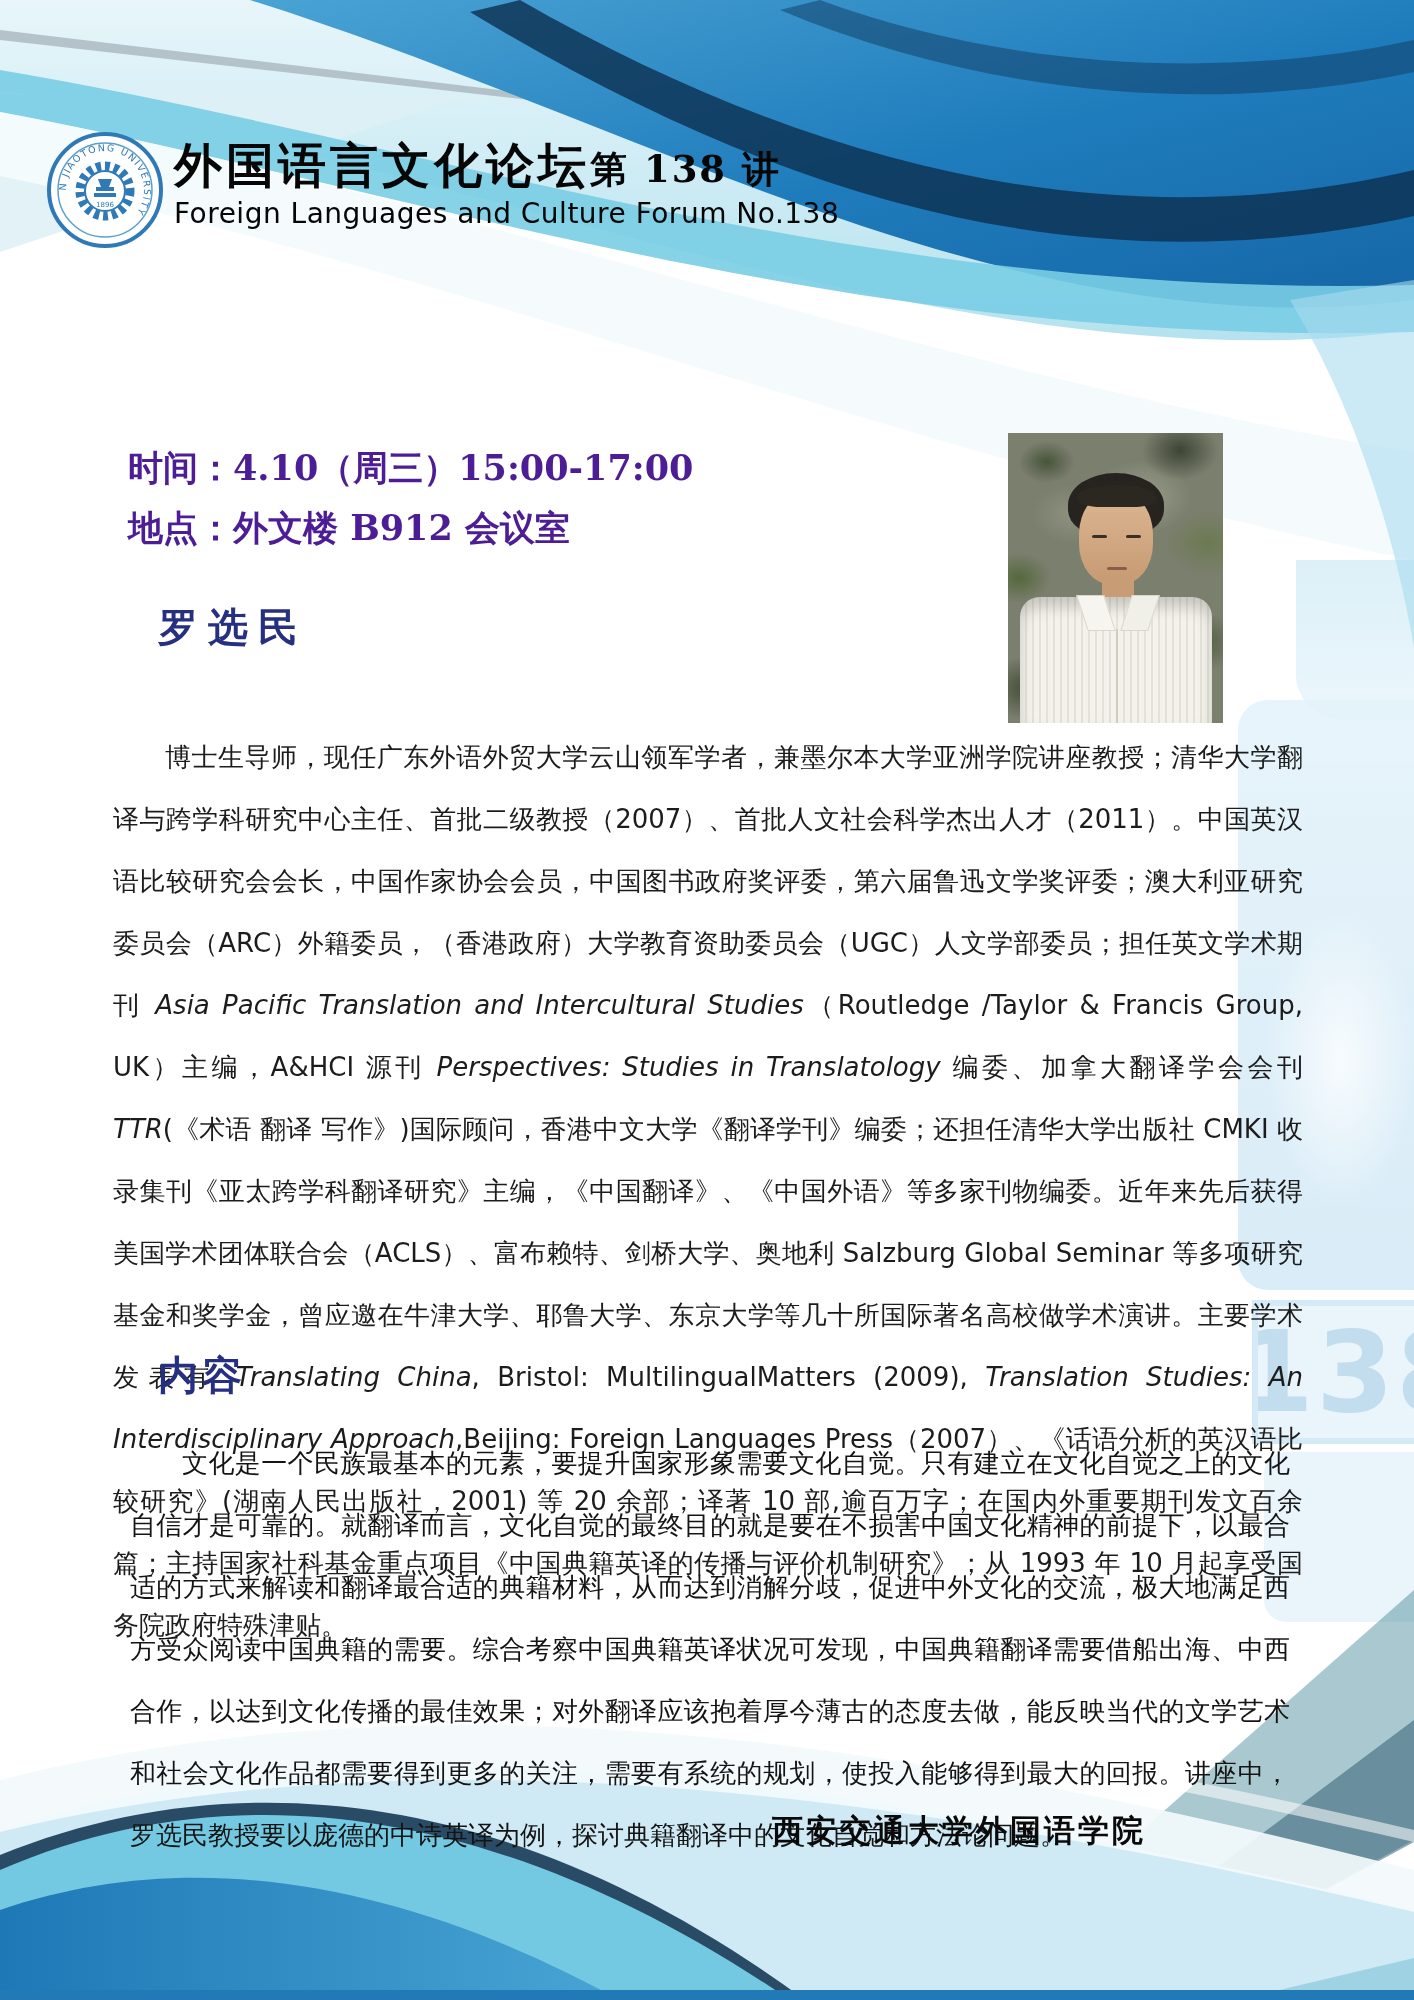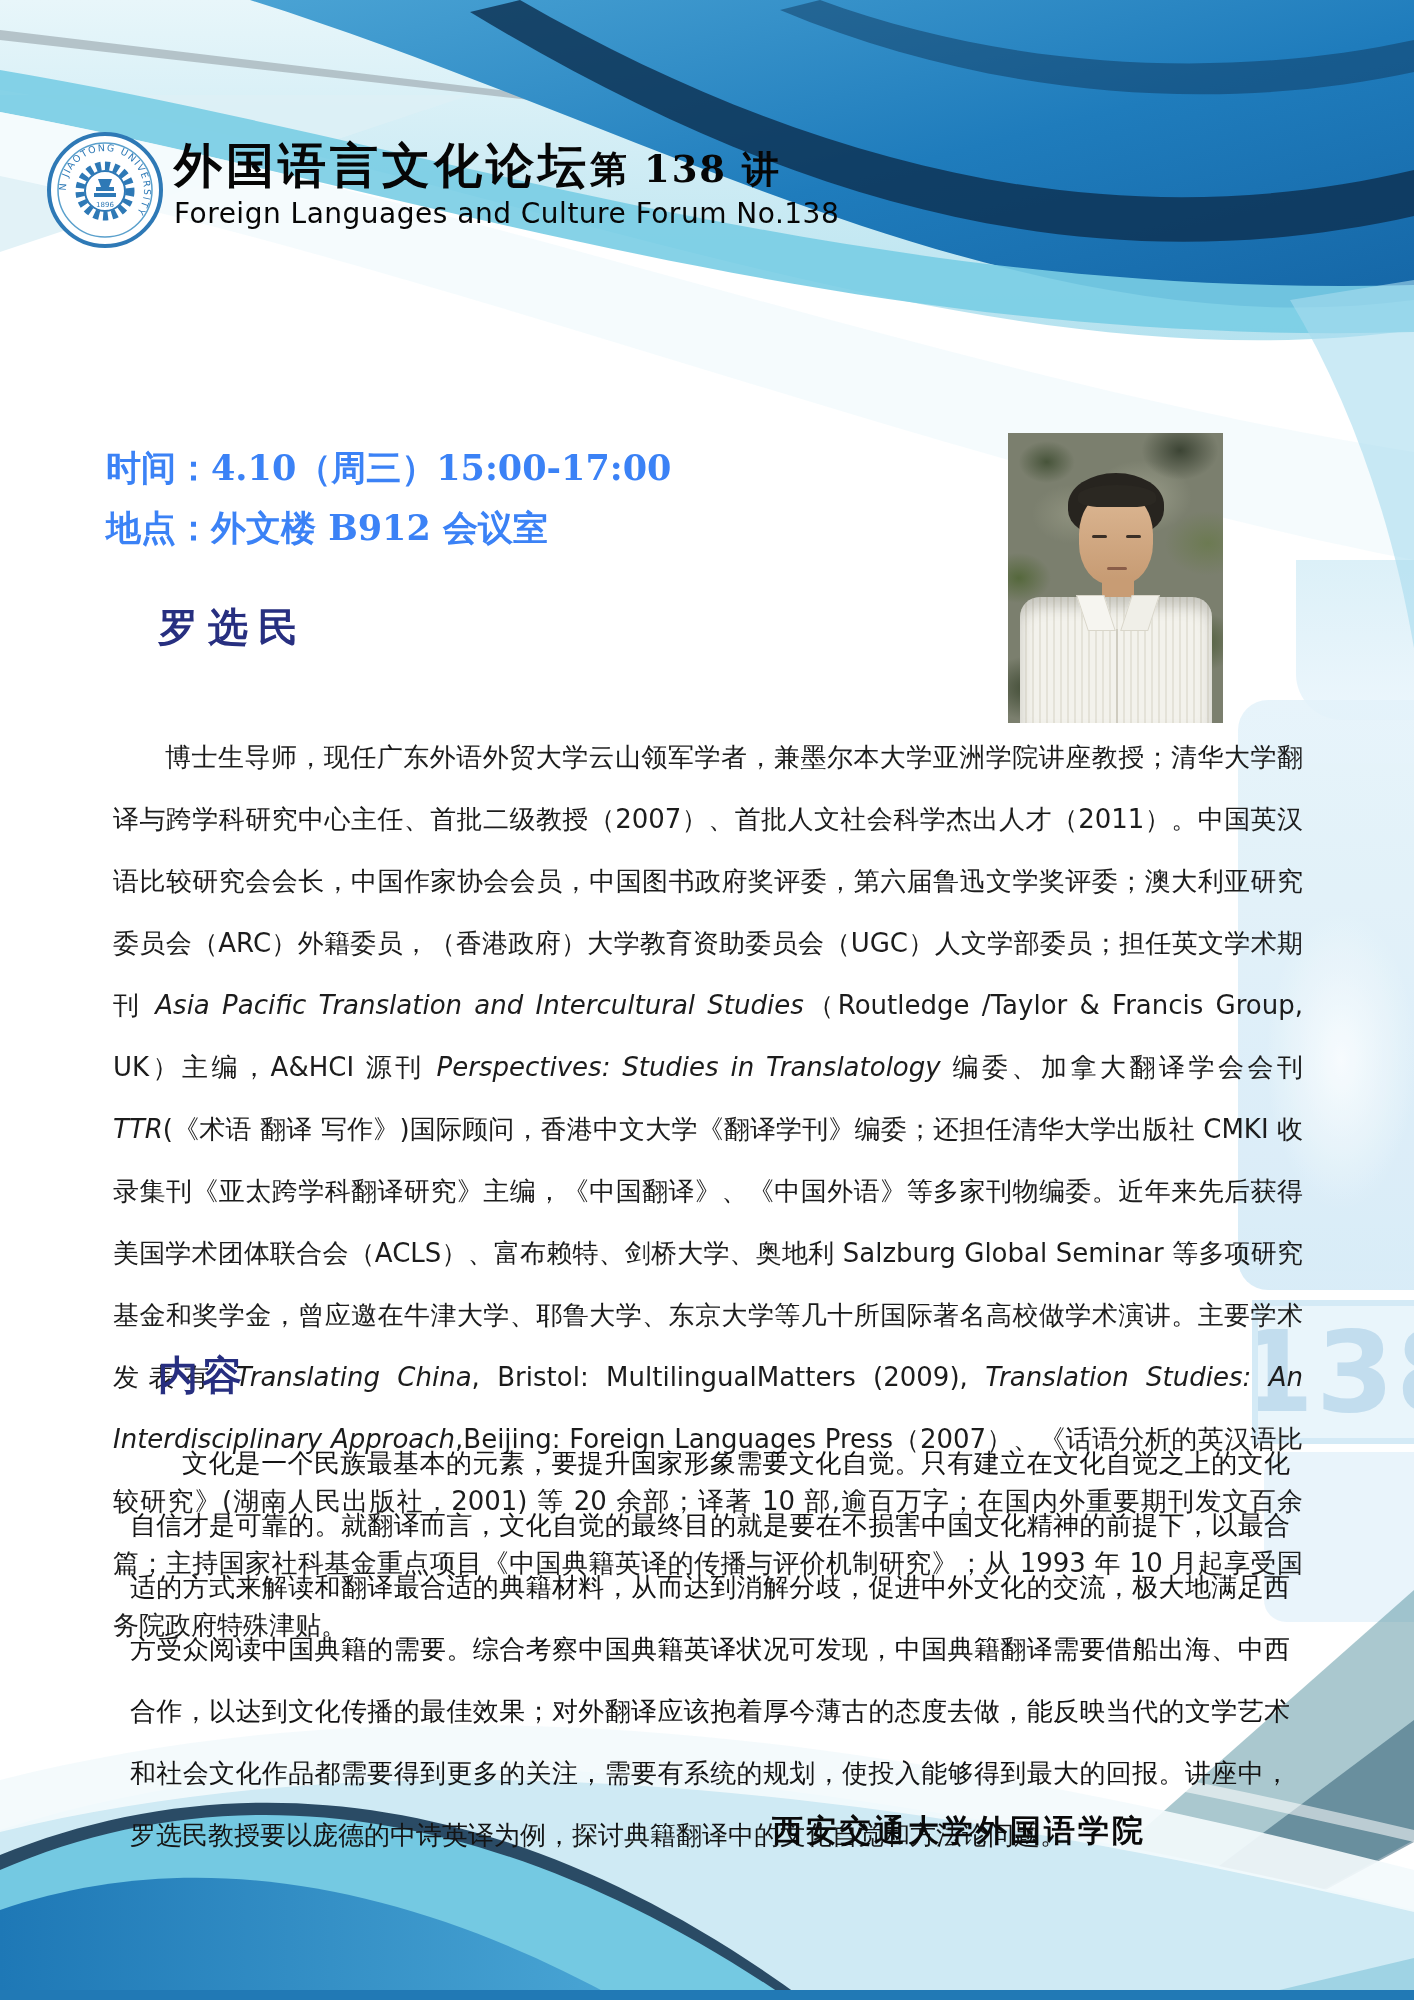--- a/index.html
+++ b/index.html
@@ -25,22 +25,22 @@
   
   .logo{position:absolute;left:46px;top:131px;width:118px;height:118px;z-index:3;}
   .header-text{position:absolute;left:174px;top:138px;z-index:3;color:#060606;}
   .forum-title-zh{font-family:"DejaVu Serif",serif;font-weight:700;font-size:48px;line-height:1.15;letter-spacing:4px;}
   .forum-no{font-size:37px;letter-spacing:2px;font-weight:700;}
   .forum-title-en{font-size:28px;font-weight:500;margin-top:4px;letter-spacing:0.5px;text-align:right;}
 
   
   .main-title{position:absolute;left:114px;top:336px;z-index:3;font-size:55px;font-weight:900;
               letter-spacing:2px;color:#1b1470;white-space:nowrap;}
-  .meta{position:absolute;left:106px;top:438px;z-index:3;font-family:"DejaVu Serif",serif;
-        font-weight:700;font-size:35px;line-height:60px;color:#3b82f6;}
+  .meta{position:absolute;left:128px;top:438px;z-index:3;font-family:"DejaVu Serif",serif;
+        font-weight:700;font-size:35px;line-height:60px;color:#4c1d95;}
   .meta-row{white-space:nowrap;}
 
   
   .photo{position:absolute;left:1008px;top:433px;width:215px;height:290px;z-index:2;overflow:hidden;
     background-color:#7b7f6e;
     background-image:
       radial-gradient(40px 30px at 18% 10%, #47543a 0%, rgba(71,84,58,0) 70%),
       radial-gradient(55px 42px at 80% 6%, #3c4434 0%, rgba(60,68,52,0) 70%),
       radial-gradient(62px 46px at 93% 38%, #6c7a52 0%, rgba(108,122,82,0) 70%),
       radial-gradient(46px 36px at 5% 50%, #55683c 0%, rgba(85,104,60,0) 70%),

